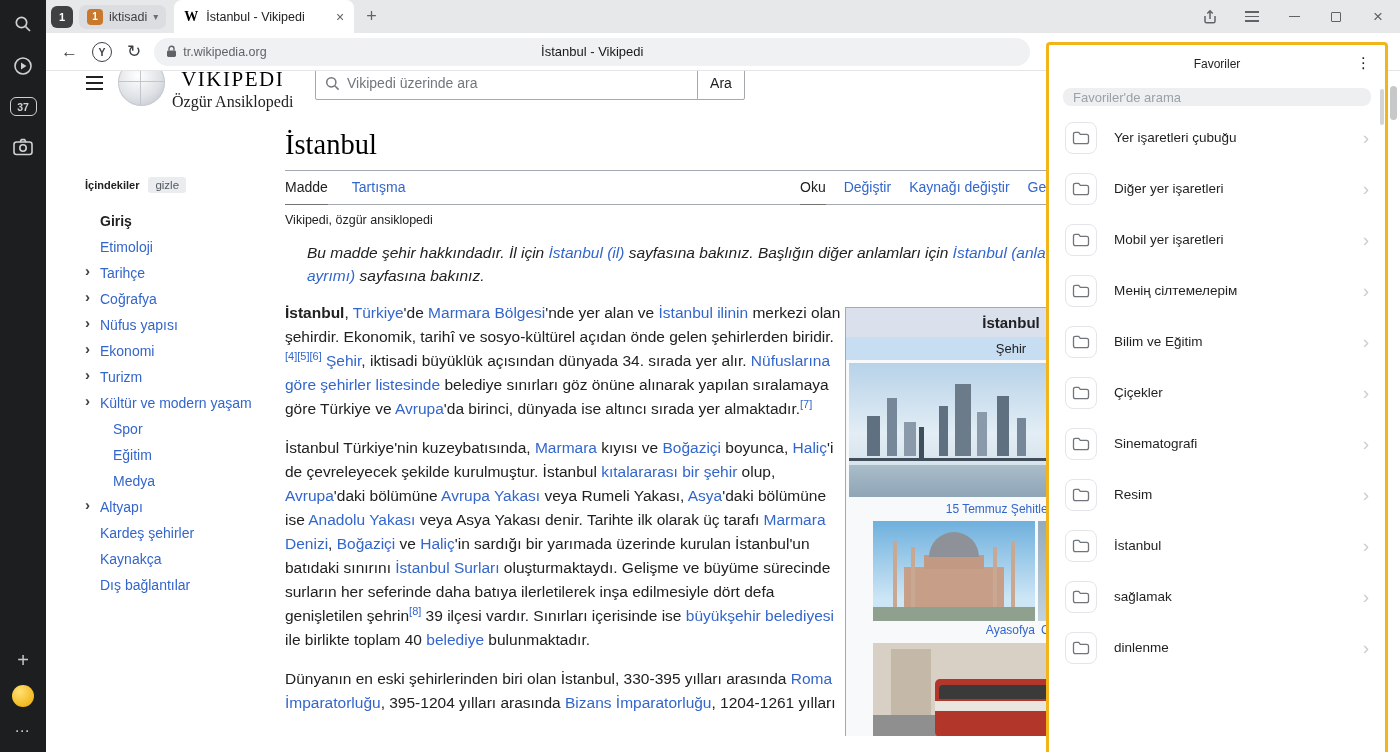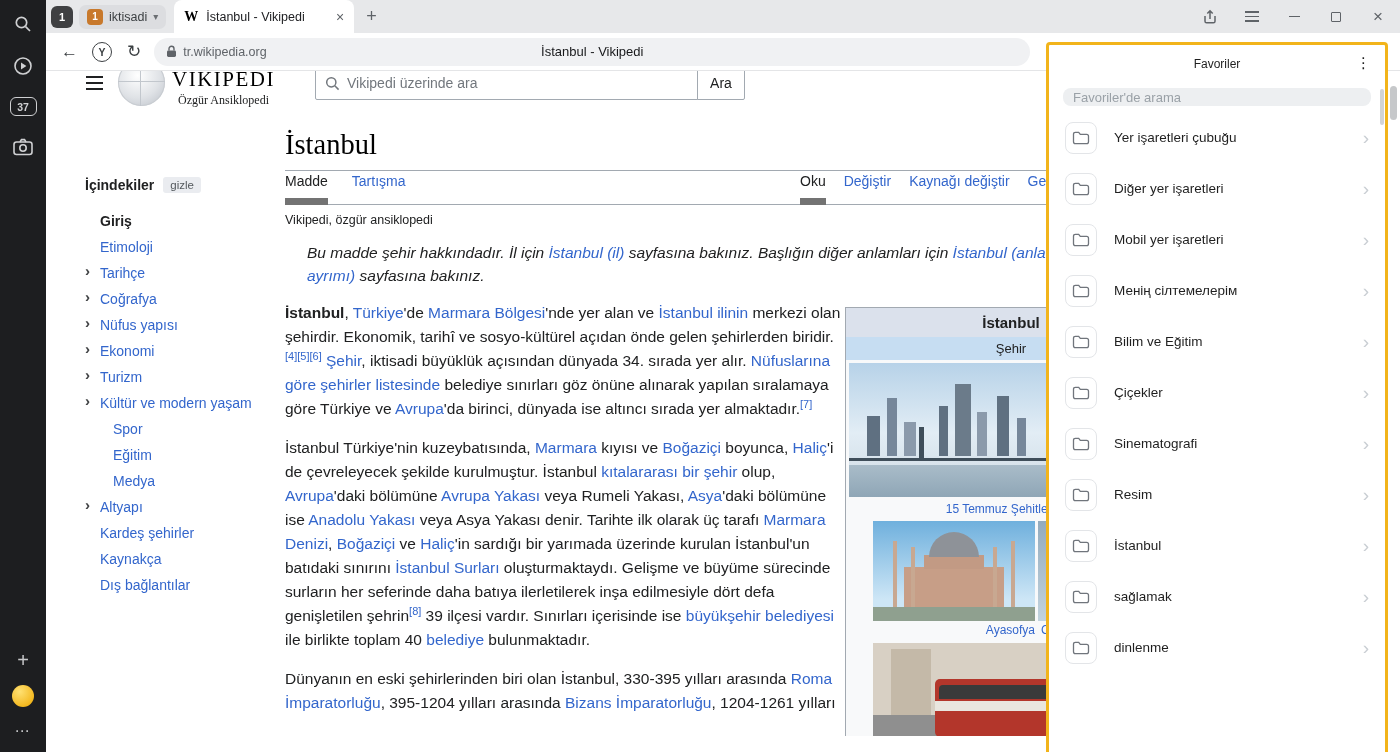--- a/index.html
+++ b/index.html
@@ -46,48 +46,48 @@
   
   .page{position:absolute;left:46px;top:55px;width:1354px;height:681px;background:#fff;overflow:hidden;z-index:1;}
   .wham{position:absolute;left:40px;top:21px;display:flex;flex-direction:column;gap:4px;}
   .wham i{display:block;width:17px;height:2px;background:#202122;}
   .globe{position:absolute;left:72px;top:4px;width:47px;height:47px;border-radius:50%;background:radial-gradient(circle at 42% 35%,#ffffff,#dfe2e6 55%,#b9bec6);box-shadow:inset 0 0 0 1px #c8ccd1;}
   .globe:before,.globe:after{content:"";position:absolute;background:#c2c7cd;}
   .globe:before{left:0;top:22px;width:100%;height:1px;}
   .globe:after{left:22px;top:0;width:1px;height:100%;}
   .wordmark{position:absolute;left:126px;top:12px;text-align:center;font-family:"Liberation Serif",serif;}
   .wm1{font-size:21px;letter-spacing:1.5px;color:#000;}
-  .wm2{font-size:12px;color:#202122;margin-top:1px;}
+  .wm2{font-size:16px;color:#202122;margin-top:1px;}
   .wsearch{position:absolute;left:269px;top:11px;width:430px;height:34px;display:flex;}
   .wsearch-box{flex:1;border:1px solid #a2a9b1;border-radius:2px 0 0 2px;display:flex;align-items:center;background:#fff;}
   .wsearch-box input{border:none;outline:none;flex:1;font-size:14px;font-family:inherit;color:#202122;background:transparent;}
   .wsearch-box input::placeholder{color:#72777d;}
   .wsearch-btn{width:48px;border:1px solid #a2a9b1;margin-left:-1px;border-radius:0 2px 2px 0;display:flex;align-items:center;justify-content:center;font-size:14px;color:#202122;background:#fff;}
   .mag{margin:0 7px 0 9px;}
 
   
   .toc{position:absolute;left:39px;top:122px;width:190px;}
   .toc-head{display:flex;align-items:center;gap:9px;}
-  .toc-title{font-size:14px;font-weight:bold;color:#202122;}
+  .toc-title{font-size:11px;font-weight:bold;color:#202122;}
   .toc-hide{font-size:11.5px;color:#54595d;background:#eaecf0;border-radius:3px;padding:2px 7px;}
   .toc-list{list-style:none;margin-top:15px;}
   .toc-item{position:relative;padding:5px 0 5px 15px;font-size:14px;color:#3366cc;line-height:16px;}
   .toc-item .toc-arrow{display:none;position:absolute;left:0;top:3px;color:#404244;font-size:15px;font-weight:bold;}
   .toc-item.has-arrow .toc-arrow{display:block;}
   .toc-item.indent{padding-left:28px;}
   .toc-item.active{color:#202122;font-weight:bold;}
 
   
   .article{position:absolute;left:239px;top:74px;width:800px;}
   .a-title{font-family:"Liberation Serif",serif;font-size:28.5px;font-weight:normal;color:#000;padding-bottom:9px;border-bottom:1px solid #a2a9b1;}
   .a-tabs{position:relative;height:34px;border-bottom:1px solid #a2a9b1;font-size:14px;display:flex;align-items:flex-end;}
   .a-tabs-left{display:flex;gap:24px;}
   .a-tabs-right{position:absolute;left:515px;bottom:0;display:flex;gap:18px;}
   .atab{padding:8px 0 9px;color:#3366cc;white-space:nowrap;}
-  .atab.on{color:#202122;border-bottom:7px solid #737373;margin-bottom:-1px;}
+  .atab.on{color:#202122;border-bottom:1px solid #737373;margin-bottom:-1px;}
   .a-sub{font-size:12.5px;color:#202122;margin:8px 0 14px;}
   .hatnote{font-style:italic;font-size:15.5px;line-height:1.5;padding-left:22px;margin-bottom:13px;width:808px;}
   .a-body{width:560px;}
   .wpara{font-size:15.5px;line-height:1.55;margin-bottom:15px;}
   .wlink{color:#3366cc;}
   .wbold{font-weight:bold;}
   .wsup{font-size:11px;vertical-align:super;line-height:0;color:#3366cc;}
 
   
   .infobox{position:absolute;left:799px;top:252px;width:332px;border:1px solid #a2a9b1;background:#f8f9fa;font-size:12px;}

